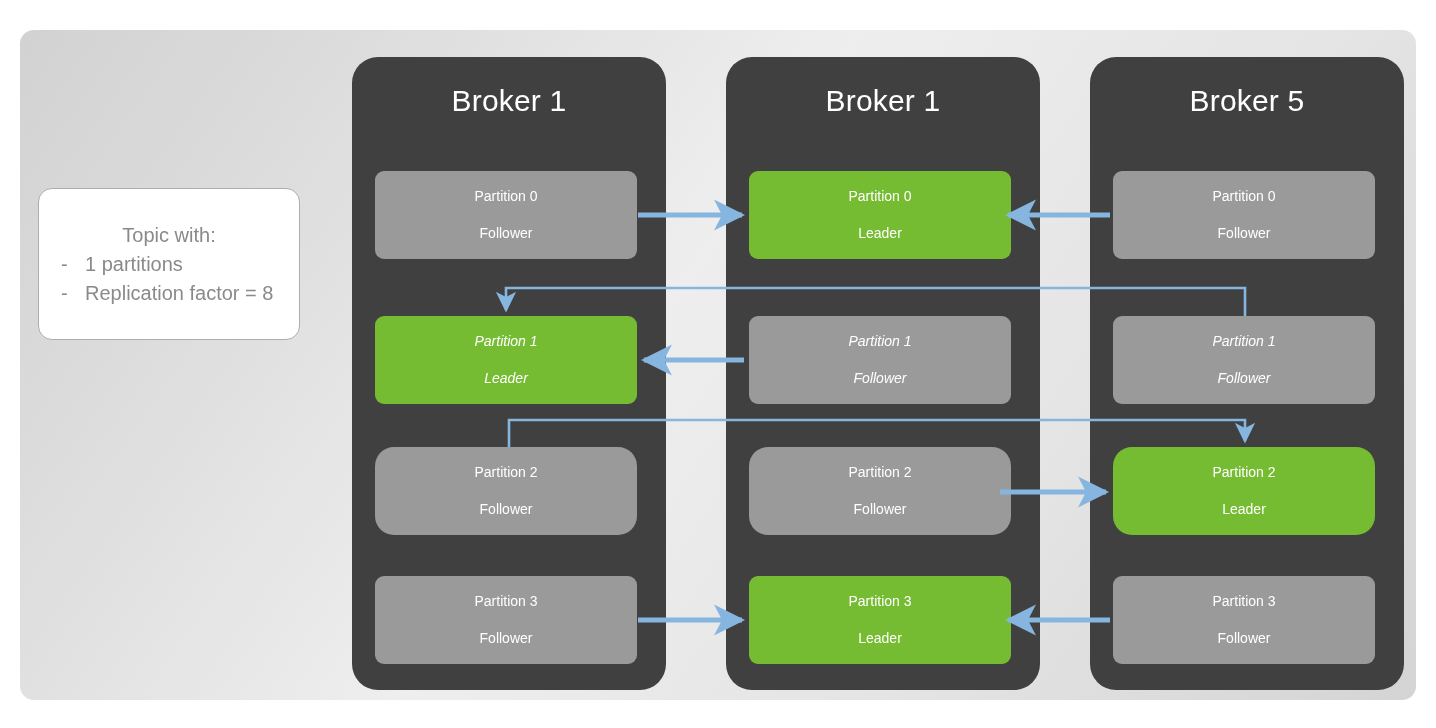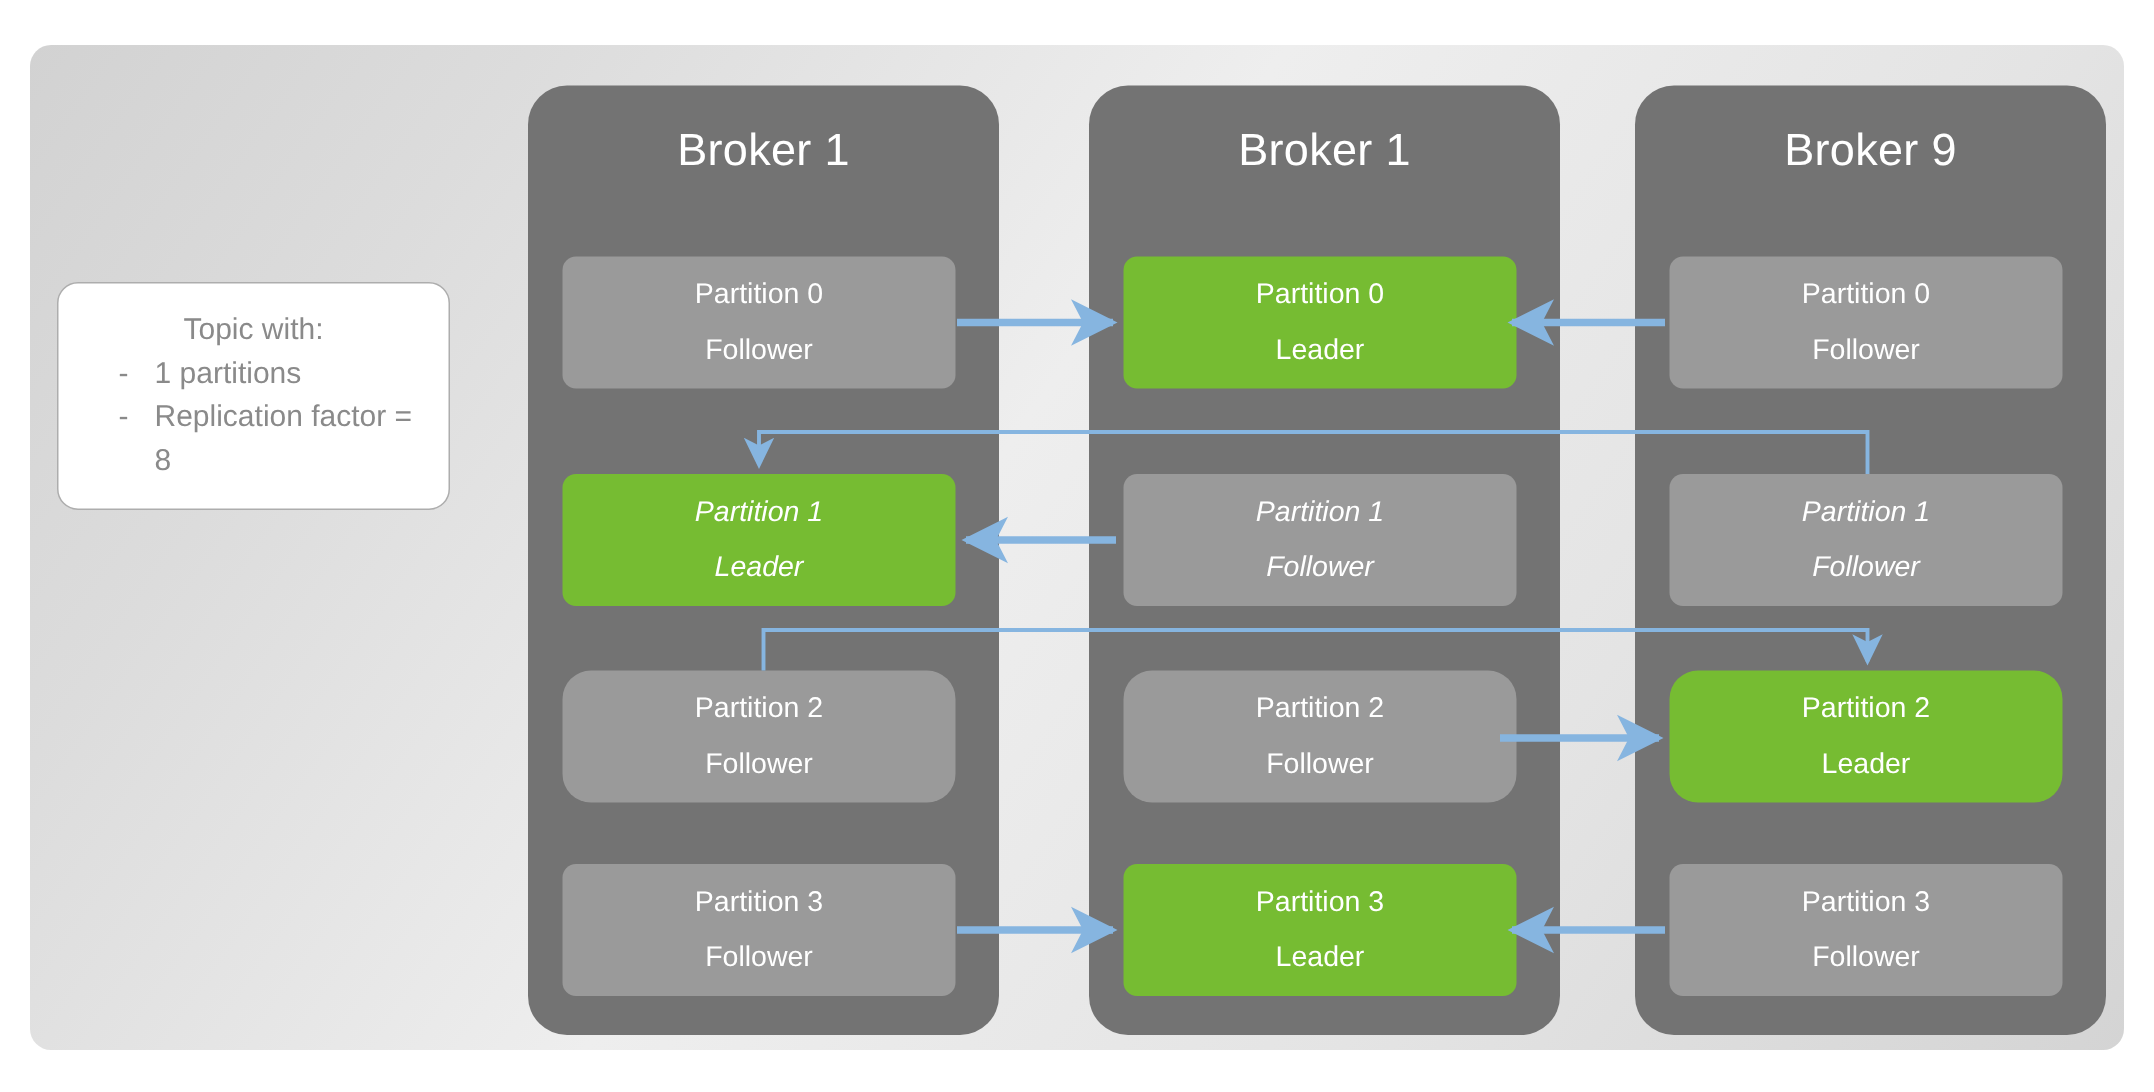--- a/index.html
+++ b/index.html
@@ -38,21 +38,21 @@
     width: 262px;
     height: 152px;
     background: #ffffff;
     border: 1.6px solid #adadad;
     border-radius: 14px;
     box-sizing: border-box;
     display: flex;
     flex-direction: column;
     align-items: center;
     justify-content: center;
-    padding: 4px 18px;
+    padding: 4px 0;
   }
   .legend-title {
     color: #8a8a8a;
     font-size: 20px;
     line-height: 29px;
     text-align: center;
     white-space: nowrap;
   }
   .legend-list {
     margin: 0;
@@ -77,21 +77,21 @@
   .legend-text {
     text-align: left;
   }
 
   
   .broker {
     position: absolute;
     top: 57px;
     width: 314px;
     height: 633px;
-    background: #737373;
+    background: #404040;
     border-radius: 26px;
   }
   #broker-1 { left: 352px; }
   #broker-2 { left: 726px; }
   #broker-3 { left: 1090px; }
 
   .broker-title {
     position: absolute;
     top: 26px;
     left: 0;
@@ -108,21 +108,21 @@
     position: absolute;
     width: 262px;
     height: 88px;
     border-radius: 9px;
     display: flex;
     flex-direction: column;
     align-items: center;
     justify-content: center;
     box-sizing: border-box;
     color: #ffffff;
-    font-size: 19px;
+    font-size: 14px;
     line-height: 25px;
     text-align: center;
   }
   .card.follower {
     background: #9a9a9a;
   }
   .card.leader {
     background: #76bc32;
   }
   .card .line1 { display: block; }
@@ -202,21 +202,21 @@
       <span class="line1">Partition 2</span>
       <span class="line2">Follower</span>
     </div>
     <div class="card col leader row-3">
       <span class="line1">Partition 3</span>
       <span class="line2">Leader</span>
     </div>
   </div>
 
   <div class="broker" id="broker-3">
-    <div class="broker-title">Broker 9</div>
+    <div class="broker-title">Broker 5</div>
 
     <div class="card col follower row-0">
       <span class="line1">Partition 0</span>
       <span class="line2">Follower</span>
     </div>
     <div class="card col follower row-1">
       <span class="line1">Partition 1</span>
       <span class="line2">Follower</span>
     </div>
     <div class="card col leader row-2">

